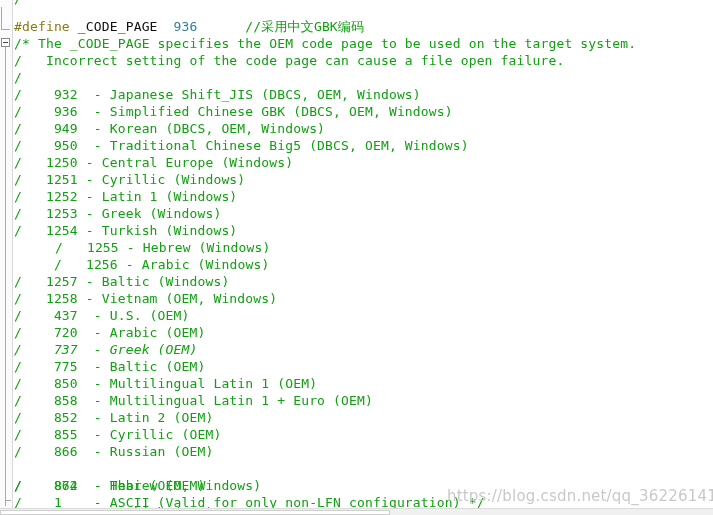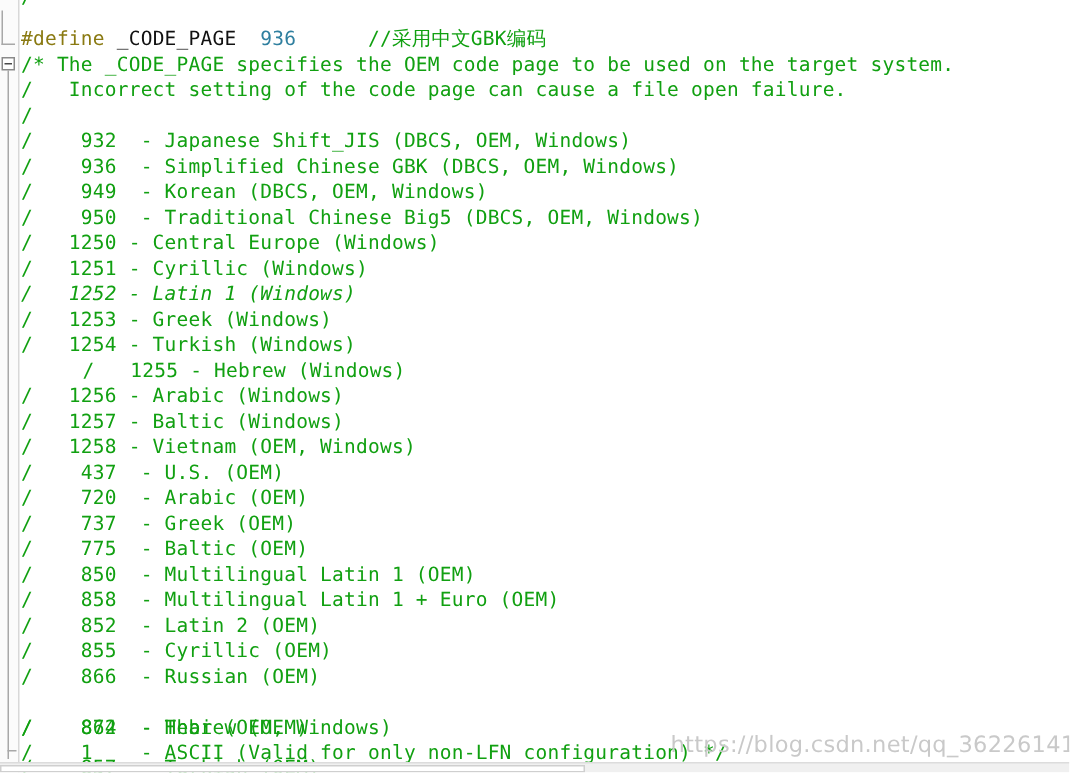--- a/index.html
+++ b/index.html
@@ -170,30 +170,30 @@
       <div class="code-line" style="top: 19px;"><span class="tok-preproc">#define</span><span class="tok-ident"> _CODE_PAGE</span><span class="tok-ident">  </span><span class="tok-number">936</span><span class="tok-comment">      //采用中文GBK编码</span></div>
       <div class="code-line" style="top: 53px;"><span class="tok-comment">/   Incorrect setting of the code page can cause a file open failure.</span></div>
       <div class="code-line" style="top: 36px;"><span class="tok-comment">/* The _CODE_PAGE specifies the OEM code page to be used on the target system.</span></div>
       <div class="code-line" style="top: 70px;"><span class="tok-comment">/</span></div>
       <div class="code-line" style="top: 87px;"><span class="tok-comment">/    932  - Japanese Shift_JIS (DBCS, OEM, Windows)</span></div>
       <div class="code-line" style="top: 104px;"><span class="tok-comment">/    936  - Simplified Chinese GBK (DBCS, OEM, Windows)</span></div>
       <div class="code-line" style="top: 121px;"><span class="tok-comment">/    949  - Korean (DBCS, OEM, Windows)</span></div>
       <div class="code-line" style="top: 138px;"><span class="tok-comment">/    950  - Traditional Chinese Big5 (DBCS, OEM, Windows)</span></div>
       <div class="code-line" style="top: 155px;"><span class="tok-comment">/   1250 - Central Europe (Windows)</span></div>
       <div class="code-line" style="top: 172px;"><span class="tok-comment">/   1251 - Cyrillic (Windows)</span></div>
-      <div class="code-line" style="top: 189px; font-style: italic;"><span class="tok-comment">/   1252 - Latin 1 (Windows)</span></div>
+      <div class="code-line" style="top: 189px;"><span class="tok-comment">/   1252 - Latin 1 (Windows)</span></div>
       <div class="code-line" style="top: 206px;"><span class="tok-comment">/   1253 - Greek (Windows)</span></div>
       <div class="code-line" style="top: 223px;"><span class="tok-comment">/   1254 - Turkish (Windows)</span></div>
       <div class="code-line" style="top: 240px; padding-left: 41px;"><span class="tok-comment">/   1255 - Hebrew (Windows)</span></div>
-      <div class="code-line" style="top: 257px;"><span class="tok-comment">/   1256 - Arabic (Windows)</span></div>
+      <div class="code-line" style="top: 257px; padding-left: 40px;"><span class="tok-comment">/   1256 - Arabic (Windows)</span></div>
       <div class="code-line" style="top: 274px;"><span class="tok-comment">/   1257 - Baltic (Windows)</span></div>
       <div class="code-line" style="top: 291px;"><span class="tok-comment">/   1258 - Vietnam (OEM, Windows)</span></div>
       <div class="code-line" style="top: 308px;"><span class="tok-comment">/    437  - U.S. (OEM)</span></div>
       <div class="code-line" style="top: 325px;"><span class="tok-comment">/    720  - Arabic (OEM)</span></div>
-      <div class="code-line" style="top: 342px;"><span class="tok-comment">/    737  - Greek (OEM)</span></div>
+      <div class="code-line" style="top: 342px; font-style: italic;"><span class="tok-comment">/    737  - Greek (OEM)</span></div>
       <div class="code-line" style="top: 359px;"><span class="tok-comment">/    775  - Baltic (OEM)</span></div>
       <div class="code-line" style="top: 376px;"><span class="tok-comment">/    850  - Multilingual Latin 1 (OEM)</span></div>
       <div class="code-line" style="top: 393px;"><span class="tok-comment">/    858  - Multilingual Latin 1 + Euro (OEM)</span></div>
       <div class="code-line" style="top: 410px;"><span class="tok-comment">/    852  - Latin 2 (OEM)</span></div>
       <div class="code-line" style="top: 427px;"><span class="tok-comment">/    855  - Cyrillic (OEM)</span></div>
       <div class="code-line" style="top: 444px;"><span class="tok-comment">/    866  - Russian (OEM)</span></div>
       <div class="code-line" style="top: 461px; margin-top: 44px;"><span class="tok-comment">/    857  - Turkish (OEM)</span></div>
       <div class="code-line" style="top: 478px;"><span class="tok-comment">/    862  - Hebrew (OEM)</span></div>
       <div class="code-line" style="top: 478px;"><span class="tok-comment">/    874  - Thai (OEM, Windows)</span></div>
       <div class="code-line" style="top: 495px; text-align: center;"><span class="tok-comment">/    1    - ASCII (Valid for only non-LFN configuration) */</span></div>

